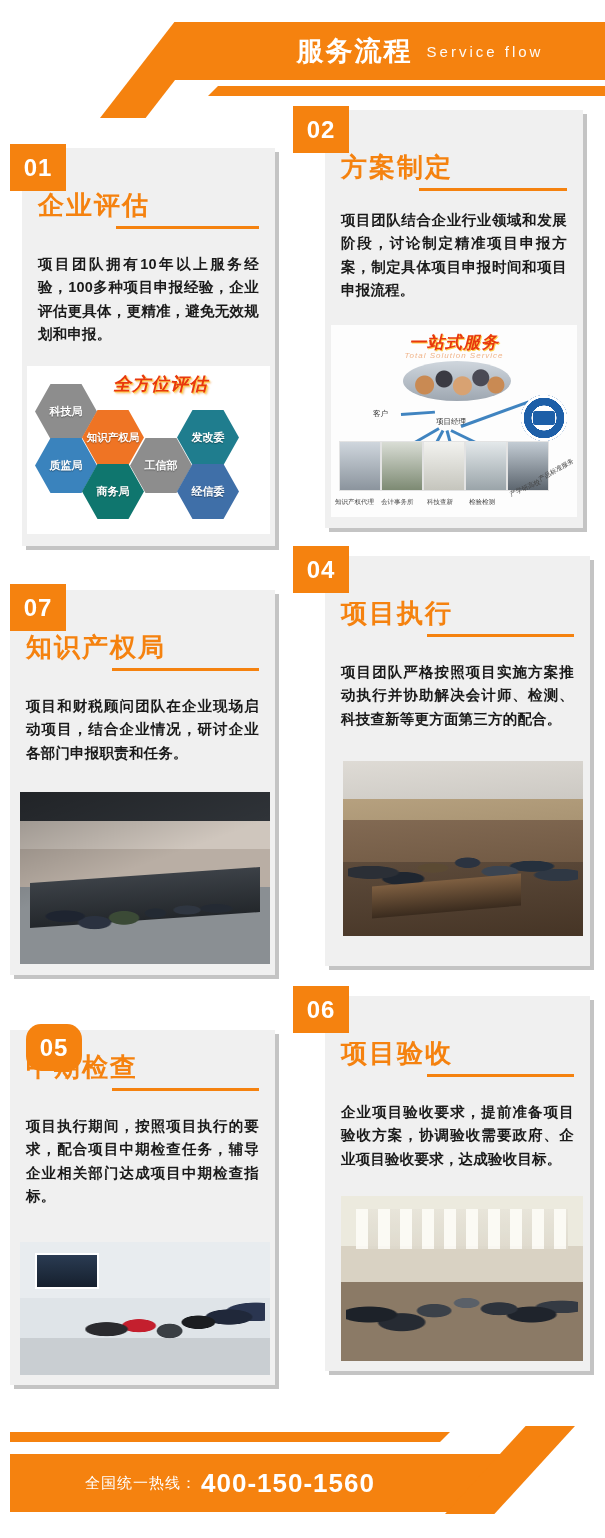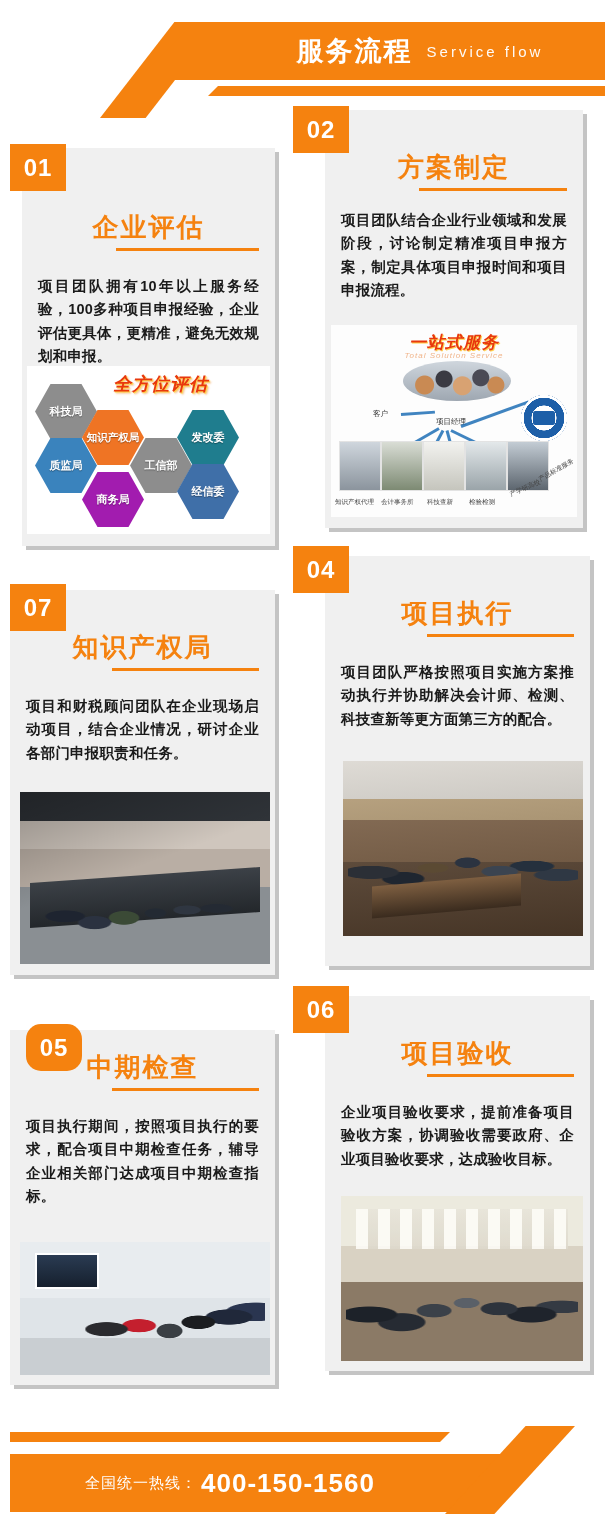--- a/index.html
+++ b/index.html
@@ -50,21 +50,21 @@
     box-sizing:border-box;
   }
   .badge{
     position:absolute;width:56px;height:47px;background:#f5820f;
     color:#fff;font-size:24px;font-weight:bold;
     display:flex;align-items:center;justify-content:center;
     z-index:5;letter-spacing:1px;
   }
   .card-title{
     color:#f5820f;font-size:26px;font-weight:bold;letter-spacing:2px;
-    text-align:center;line-height:1;
+    text-align:left;line-height:1;
   }
   .title-rule{height:3px;background:#f5820f;margin-top:8px;}
   .card-text{
     font-size:14.5px;line-height:1.62;color:#1a1a1a;
     letter-spacing:.2px;text-align:justify;font-weight:bold;
   }
 
   
   .hexwrap{position:absolute;background:#fff;overflow:hidden;}
   .hex{
@@ -239,33 +239,33 @@
     <div class="hdr-slash"></div>
     <div class="hdr-bar"></div>
     <div class="hdr-stripe"></div>
     <div class="hdr-titles">
       <span class="hdr-cn">服务流程</span>
       <span class="hdr-en">Service flow</span>
     </div>
   </div>
 
   <div class="card" style="left:22px;top:148px;width:253px;height:398px;">
-    <div class="card-body" style="height:398px;padding:66px 16px 14px 16px;">
+    <div class="card-body" style="height:398px;padding:44px 16px 14px 16px;">
       <div class="card-title">企业评估</div>
       <div class="title-rule" style="margin-left:78px;"></div>
       <div class="card-text" style="margin-top:24px;">项目团队拥有10年以上服务经验，100多种项目申报经验，企业评估更具体，更精准，避免无效规划和申报。</div>
     </div>
     <div class="badge" style="left:-12px;top:-4px;">01</div>
 
     <div class="hexwrap" style="left:5px;top:218px;width:243px;height:168px;">
       <div class="hex-title" style="left:86px;top:6px;">全方位评估</div>
       <div class="hex" style="left:8px;top:18px;background:#8d8d8d;">科技局</div>
       <div class="hex two-line" style="left:55px;top:44px;background:#ef7424;">知识产权局</div>
       <div class="hex" style="left:8px;top:72px;background:#3a83bd;">质监局</div>
-      <div class="hex" style="left:55px;top:98px;background:#a21caf;margin-top:8px;">商务局</div>
+      <div class="hex" style="left:55px;top:98px;background:#0f766e;">商务局</div>
       <div class="hex" style="left:103px;top:72px;background:#8d8d8d;">工信部</div>
       <div class="hex" style="left:150px;top:44px;background:#1f7d8e;">发改委</div>
       <div class="hex" style="left:150px;top:98px;background:#3f6fa8;">经信委</div>
     </div>
   </div>
 
   <div class="card" style="left:325px;top:110px;width:258px;height:418px;">
     <div class="card-body" style="height:418px;padding:44px 16px 14px 16px;">
       <div class="card-title">方案制定</div>
       <div class="title-rule" style="margin-left:78px;"></div>

